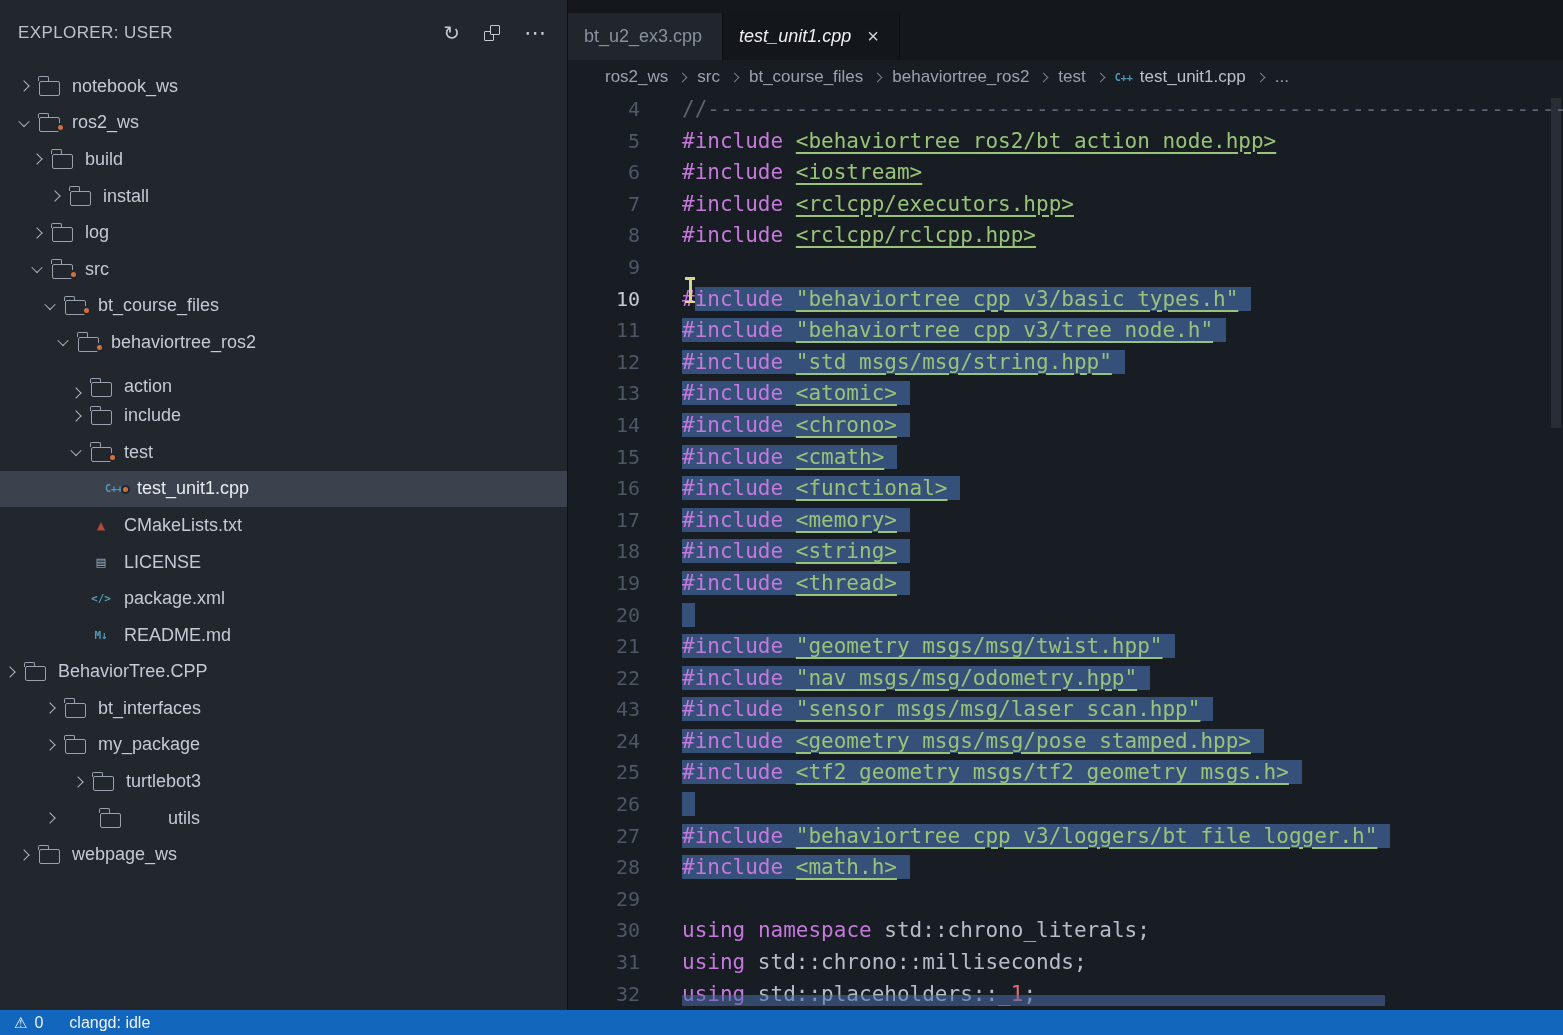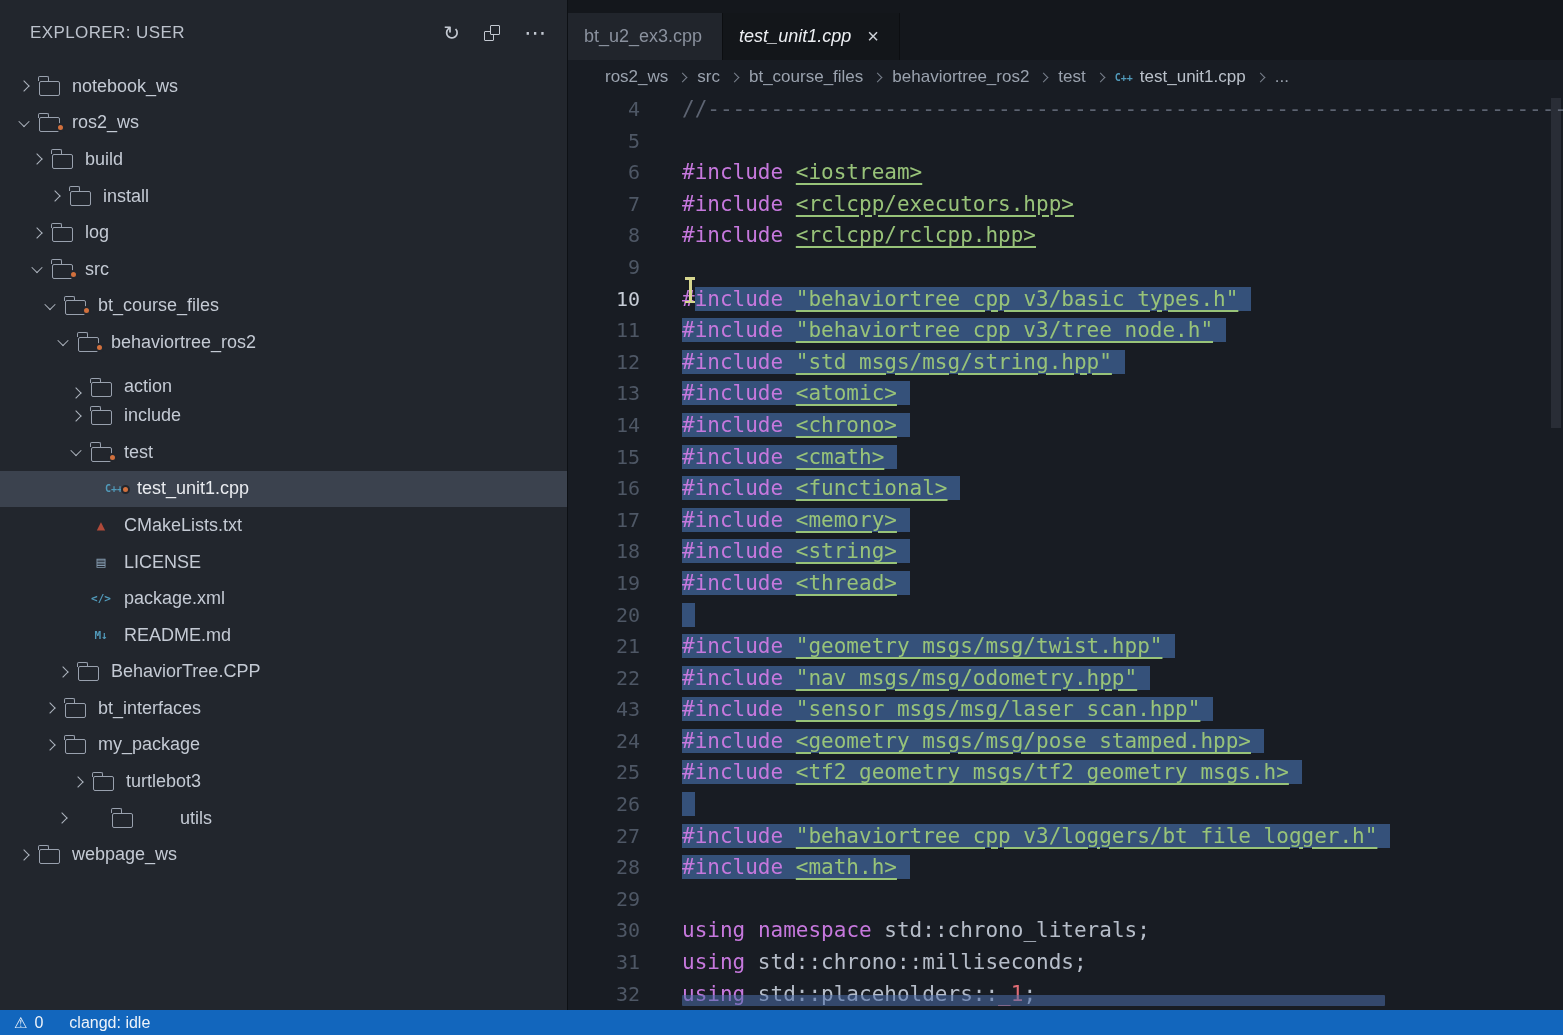--- a/index.html
+++ b/index.html
@@ -4,21 +4,21 @@
 <style>
   * { box-sizing: border-box; margin: 0; padding: 0; }
   html,body { width:1563px; height:1035px; overflow:hidden; }
   body { background:#181c23; font-family:"Liberation Sans","DejaVu Sans",sans-serif; position:relative; }
 
   .app { display:flex; flex-direction:column; width:1563px; height:1035px; }
   .main { display:flex; flex:1; min-height:0; }
 
   
   .sidebar { width:568px; flex:none; background:#22262d; border-right:1px solid #0d1014; display:flex; flex-direction:column; overflow:hidden; }
-  .sidebar-header { height:66px; flex:none; display:flex; align-items:center; padding:0 20px 0 30px; }
+  .sidebar-header { height:66px; flex:none; display:flex; align-items:center; padding:0 20px 0 18px; }
   .sidebar-title { flex:1; color:#bcc2cc; font-size:17px; letter-spacing:0.4px; }
   .sidebar-actions { display:flex; align-items:center; gap:24px; color:#c3c8d1; }
   .act { font-size:20px; line-height:1; cursor:pointer; }
   .squares { position:relative; width:16px; height:16px; display:inline-block; }
   .sq { position:absolute; width:10px; height:10px; border:1.6px solid #c3c8d1; border-radius:1px; background:#22262d; }
   .sq1 { left:0; bottom:0; }
   .sq2 { right:0; top:0; }
   .more { font-size:22px; letter-spacing:1px; }
 
   .tree { padding-top:2px; }
@@ -234,21 +234,21 @@
             </span>
             <span class="tree-label">package.xml</span>
           </div>
           <div class="tree-row" style="padding-left: 66px;">
             <span class="chev-slot"></span>
             <span class="icon-slot">
               <span class="fi md">M↓</span>
             </span>
             <span class="tree-label">README.md</span>
           </div>
-          <div class="tree-row" style="padding-left: 53px;">
+          <div class="tree-row" style="">
             <span class="chev-slot">
               <span class="chev right"></span>
             </span>
             <span class="icon-slot">
               <span class="folder"></span>
             </span>
             <span class="tree-label">BehaviorTree.CPP</span>
           </div>
           <div class="tree-row" style="padding-left: 40px;">
             <span class="chev-slot">
@@ -270,21 +270,21 @@
           </div>
           <div class="tree-row" style="padding-left: 40px; margin-left: 28px;">
             <span class="chev-slot">
               <span class="chev right"></span>
             </span>
             <span class="icon-slot">
               <span class="folder"></span>
             </span>
             <span class="tree-label">turtlebot3</span>
           </div>
-          <div class="tree-row" style="padding-left: 52px; gap: 35px;">
+          <div class="tree-row" style="padding-left: 40px; gap: 35px;">
             <span class="chev-slot">
               <span class="chev right"></span>
             </span>
             <span class="icon-slot">
               <span class="folder"></span>
             </span>
             <span class="tree-label">utils</span>
           </div>
           <div class="tree-row" style="padding-left: 14px; text-align: right;">
             <span class="chev-slot">
@@ -323,21 +323,21 @@
             <span class="fi cpp">C++</span>
             <span>test_unit1.cpp</span>
           </span>
           <span class="bc-sep"></span>
           <span class="crumb">...</span>
         </div>
       <div class="code-area" id="code-area">
         <div class="hscroll"></div>
         <div class="vscroll"></div>
       <div class="code-line"><span class="ln">4</span><span class="ct"><span class="cmt">//--------------------------------------------------------------------------------------------------------</span></span></div>
-          <div class="code-line"><span class="ln">5</span></div>
+          <div class="code-line"><span class="ln">5</span><span class="ct"><span class="kw">#include </span><span class="str">&lt;behaviortree_ros2/bt_action_node.hpp&gt;</span></span></div>
           <div class="code-line"><span class="ln">6</span><span class="ct"><span class="kw">#include </span><span class="str">&lt;iostream&gt;</span></span></div>
           <div class="code-line"><span class="ln">7</span><span class="ct"><span class="kw">#include </span><span class="str">&lt;rclcpp/executors.hpp&gt;</span></span></div>
           <div class="code-line"><span class="ln">8</span><span class="ct"><span class="kw">#include </span><span class="str">&lt;rclcpp/rclcpp.hpp&gt;</span></span></div>
           <div class="code-line"><span class="ln">9</span><span class="ct"></span></div>
           <div class="code-line"><span class="ln active">10</span><span class="ct"><span class="kw">#</span><span class="sel"><span class="kw">include </span><span class="str">"behaviortree_cpp_v3/basic_types.h"</span>&nbsp;</span></span></div>
           <div class="code-line"><span class="ln">11</span><span class="ct"><span class="sel"><span class="kw">#include </span><span class="str">"behaviortree_cpp_v3/tree_node.h"</span>&nbsp;</span></span></div>
           <div class="code-line"><span class="ln">12</span><span class="ct"><span class="sel"><span class="kw">#include </span><span class="str">"std_msgs/msg/string.hpp"</span>&nbsp;</span></span></div>
           <div class="code-line"><span class="ln">13</span><span class="ct"><span class="sel"><span class="kw">#include </span><span class="str">&lt;atomic&gt;</span>&nbsp;</span></span></div>
           <div class="code-line"><span class="ln">14</span><span class="ct"><span class="sel"><span class="kw">#include </span><span class="str">&lt;chrono&gt;</span>&nbsp;</span></span></div>
           <div class="code-line"><span class="ln">15</span><span class="ct"><span class="sel"><span class="kw">#include </span><span class="str">&lt;cmath&gt;</span>&nbsp;</span></span></div>

